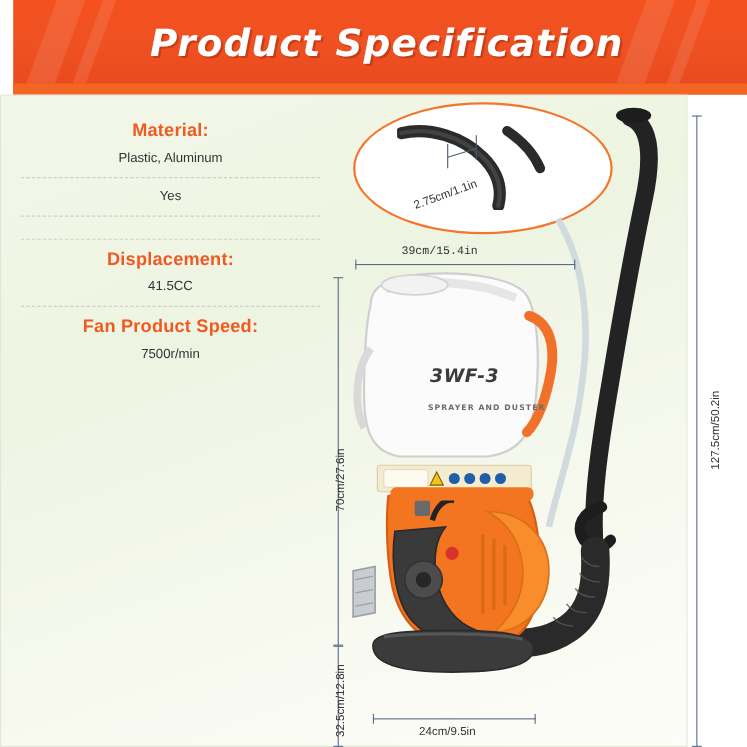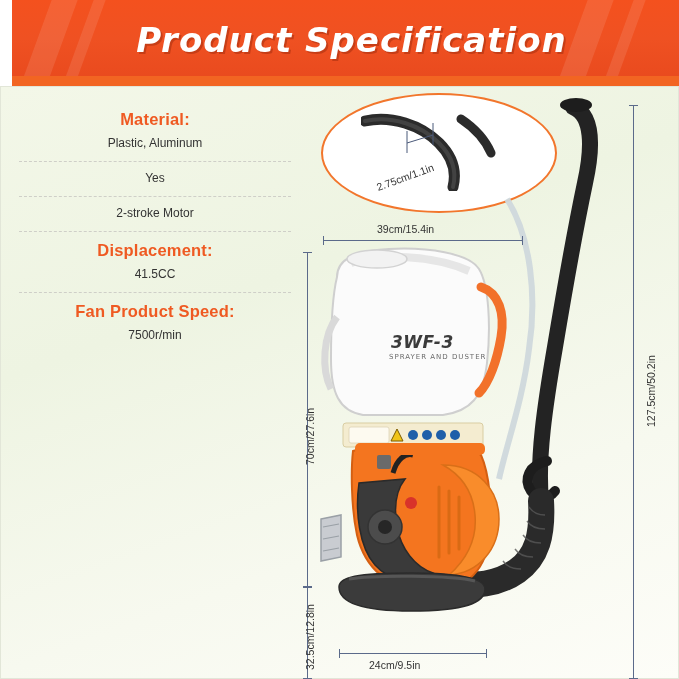--- a/index.html
+++ b/index.html
@@ -37,21 +37,21 @@
     color:#ffffff;
     text-shadow:2px 2px 0 rgba(150,40,10,0.45);
   }
   .banner-bottom-bar{
     position:absolute;left:0;bottom:0;width:679px;height:10px;
     background:#f26522;
   }
 
   
   .body-area{
-    position:absolute;left:0;top:86px;width:679px;height:593px;
+    position:absolute;left:0;top:86px;width:625px;height:593px;
     background:linear-gradient(160deg,#f3f7e8 0%,#eef4e2 35%,#f7f9ef 70%,#fdfdf8 100%);
     border:1px solid #e2e6d8;
     box-sizing:border-box;
   }
 
   
   .spec-panel{
     position:absolute;left:18px;top:14px;width:272px;
   }
   .spec-item{
@@ -150,21 +150,20 @@
         <div class="spec-label">Material:</div>
         <div class="spec-value">Plastic, Aluminum</div>
       </div>
 
       <div class="spec-item">
         <div class="spec-value">Yes</div>
       </div>
 
 
       <div class="spec-item">
-        <div class="spec-value">2-stroke Motor</div>
       </div>
 
       <div class="spec-item">
         <div class="spec-label">Displacement:</div>
         <div class="spec-value">41.5CC</div>
       </div>
 
       <div class="spec-item">
         <div class="spec-label">Fan Product Speed:</div>
         <div class="spec-value">7500r/min</div>
@@ -253,42 +252,42 @@
 
         <path d="M28 432 L48 428 L48 470 L28 474 Z" fill="#c9ccd1" stroke="#9aa0a6" stroke-width="1.5"></path>
         <path d="M30 440 L46 437 M30 452 L46 449 M30 464 L46 461" stroke="#9aa0a6" stroke-width="1.2"></path>
 
         <path d="M46 500 C46 490 64 486 118 486 C172 486 192 492 192 502
                  C192 516 172 524 118 524 C64 524 46 514 46 500 Z" fill="#3b3b3b" stroke="#2b2b2b" stroke-width="1.5"></path>
         <path d="M56 492 C80 488 158 488 182 494" stroke="#565656" stroke-width="3" fill="none"></path>
       </svg>
 
       <div class="lbl-3wf" style="left:98px;top:245px;">3WF-3</div>
-      <div class="lbl-sub" style="left:96px;top:266px;">SPRAYER AND DUSTER</div>
+      <div class="lbl-sub" style="left:96px;top:280px;font-weight:bold;">SPRAYER AND DUSTER</div>
 
       <div class="dimline dim-h" style="left:30px;top:153px;width:200px;"></div>
       <div class="tick tick-v" style="left:30px;top:149px;"></div>
       <div class="tick tick-v" style="left:229px;top:149px;"></div>
-      <div class="dimlabel" style="left:84px;top:136px;">39cm/15.4in</div>
+      <div class="dimlabel" style="left:72px;top:136px;font-family:Liberation Mono, monospace;">39cm/15.4in</div>
 
       <div class="dimline dim-v" style="left:340px;top:18px;height:574px;"></div>
       <div class="tick tick-h" style="left:336px;top:18px;"></div>
       <div class="tick tick-h" style="left:336px;top:591px;"></div>
       <div class="dimlabel vert" style="left:352px;top:340px;">127.5cm/50.2in</div>
 
       <div class="dimline dim-v" style="left:14px;top:165px;height:335px;"></div>
       <div class="tick tick-h" style="left:10px;top:165px;"></div>
       <div class="tick tick-h" style="left:10px;top:499px;"></div>
       <div class="dimlabel vert" style="left:11px;top:378px;">70cm/27.6in</div>
 
       <div class="dimline dim-v" style="left:14px;top:500px;height:92px;"></div>
       <div class="tick tick-h" style="left:10px;top:500px;"></div>
       <div class="tick tick-h" style="left:10px;top:591px;"></div>
       <div class="dimlabel vert" style="left:11px;top:583px;">32.5cm/12.8in</div>
 
       <div class="dimline dim-h" style="left:46px;top:566px;width:148px;"></div>
       <div class="tick tick-v" style="left:46px;top:562px;"></div>
       <div class="tick tick-v" style="left:193px;top:562px;"></div>
-      <div class="dimlabel" style="left:76px;top:572px;">24cm/9.5in</div>
+      <div class="dimlabel" style="left:88px;top:572px;">24cm/9.5in</div>
 
     </div>
   </div>
 </div>
 
 </body></html>

